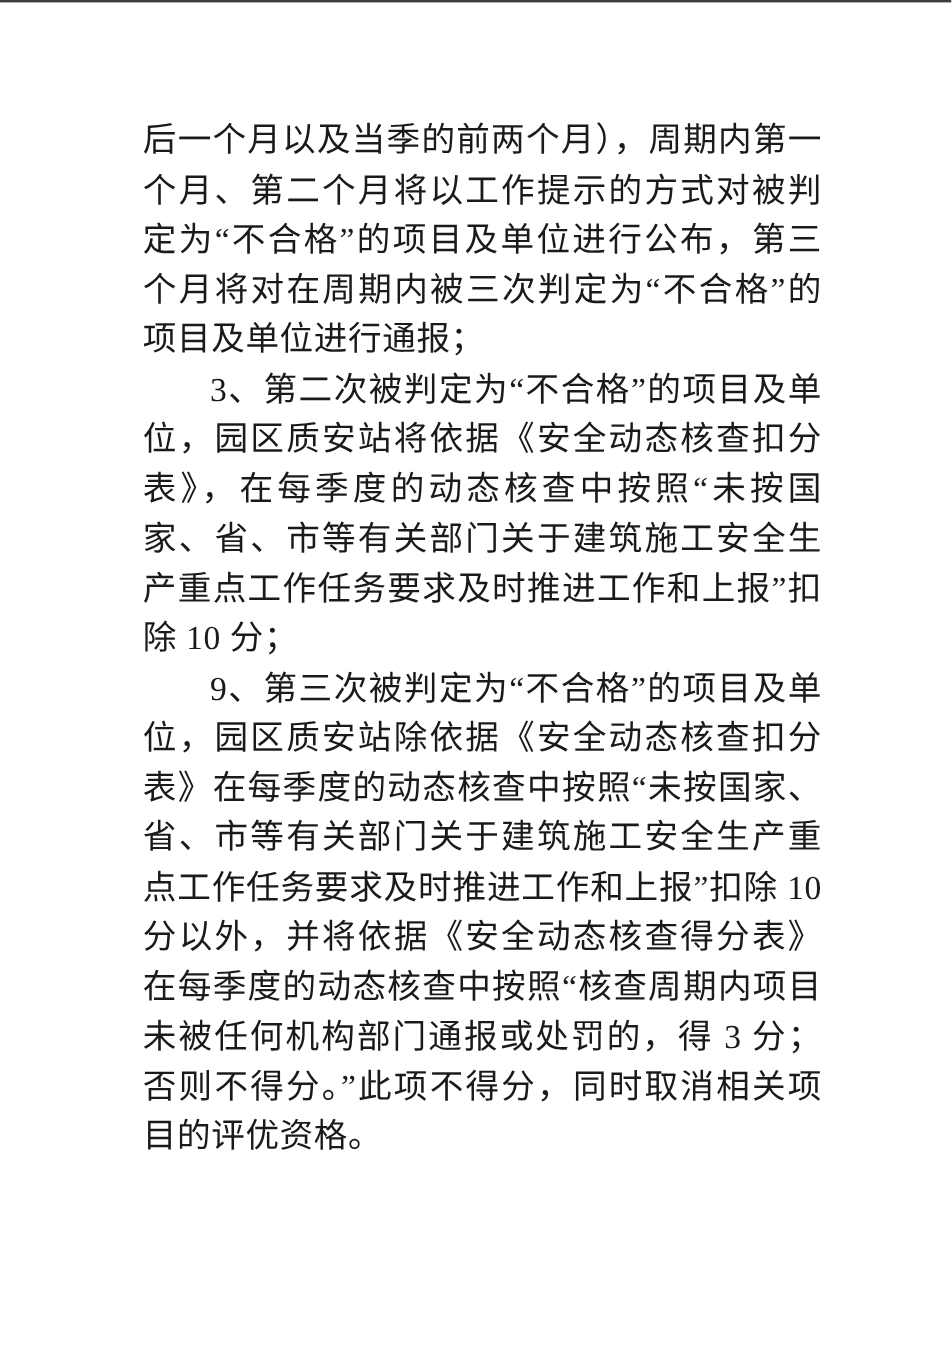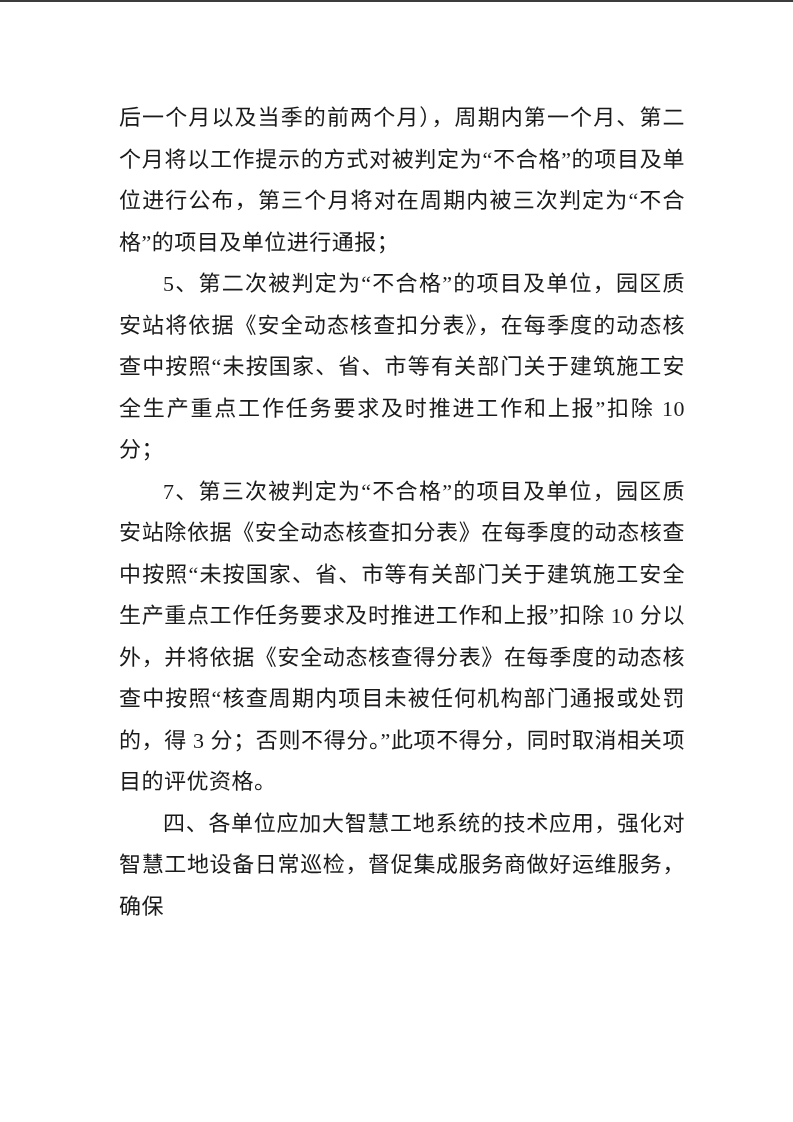--- a/index.html
+++ b/index.html
@@ -23,38 +23,37 @@
     width: 100%;
     height: 2px;
     background: #3c3c3c;
   }
   .body-text {
     position: absolute;
     left: 119px;
     top: 97px;
     width: 566px;
     color: #1a1a1a;
-    font-size: 22px;
+    font-size: 28px;
     line-height: 41.5px;
     text-align: justify;
     text-justify: inter-character;
     letter-spacing: 0.5px;
   }
   .body-text p {
     margin: 0;
     padding: 0;
   }
   .body-text p.indent {
     text-indent: 2em;
   }
 </style>
 </head>
 <body>
 
 <div class="page">
   <div class="artifact-top"></div>
   <div class="body-text">
     <p>后一个月以及当季的前两个月），周期内第一个月、第二个月将以工作提示的方式对被判定为“不合格”的项目及单位进行公布，第三个月将对在周期内被三次判定为“不合格”的项目及单位进行通报；</p>
-    <p class="indent">5、第二次被判定为“不合格”的项目及单位，园区质安站将依据《安全动态核查扣分表》，在每季度的动态核查中按照“未按国家、省、市等有关部门关于建筑施工安全生产重点工作任务要求及时推进工作和上报”扣除 10 分；</p>
-    <p class="indent">7、第三次被判定为“不合格”的项目及单位，园区质安站除依据《安全动态核查扣分表》在每季度的动态核查中按照“未按国家、省、市等有关部门关于建筑施工安全生产重点工作任务要求及时推进工作和上报”扣除 10 分以外，并将依据《安全动态核查得分表》在每季度的动态核查中按照“核查周期内项目未被任何机构部门通报或处罚的，得 3 分；否则不得分。”此项不得分，同时取消相关项目的评优资格。</p>
-    <p class="indent">四、各单位应加大智慧工地系统的技术应用，强化对智慧工地设备日常巡检，督促集成服务商做好运维服务，确保</p>
+    <p class="indent">3、第二次被判定为“不合格”的项目及单位，园区质安站将依据《安全动态核查扣分表》，在每季度的动态核查中按照“未按国家、省、市等有关部门关于建筑施工安全生产重点工作任务要求及时推进工作和上报”扣除 10 分；</p>
+    <p class="indent">9、第三次被判定为“不合格”的项目及单位，园区质安站除依据《安全动态核查扣分表》在每季度的动态核查中按照“未按国家、省、市等有关部门关于建筑施工安全生产重点工作任务要求及时推进工作和上报”扣除 10 分以外，并将依据《安全动态核查得分表》在每季度的动态核查中按照“核查周期内项目未被任何机构部门通报或处罚的，得 3 分；否则不得分。”此项不得分，同时取消相关项目的评优资格。</p>
   </div>
 </div>
 
 </body></html>

